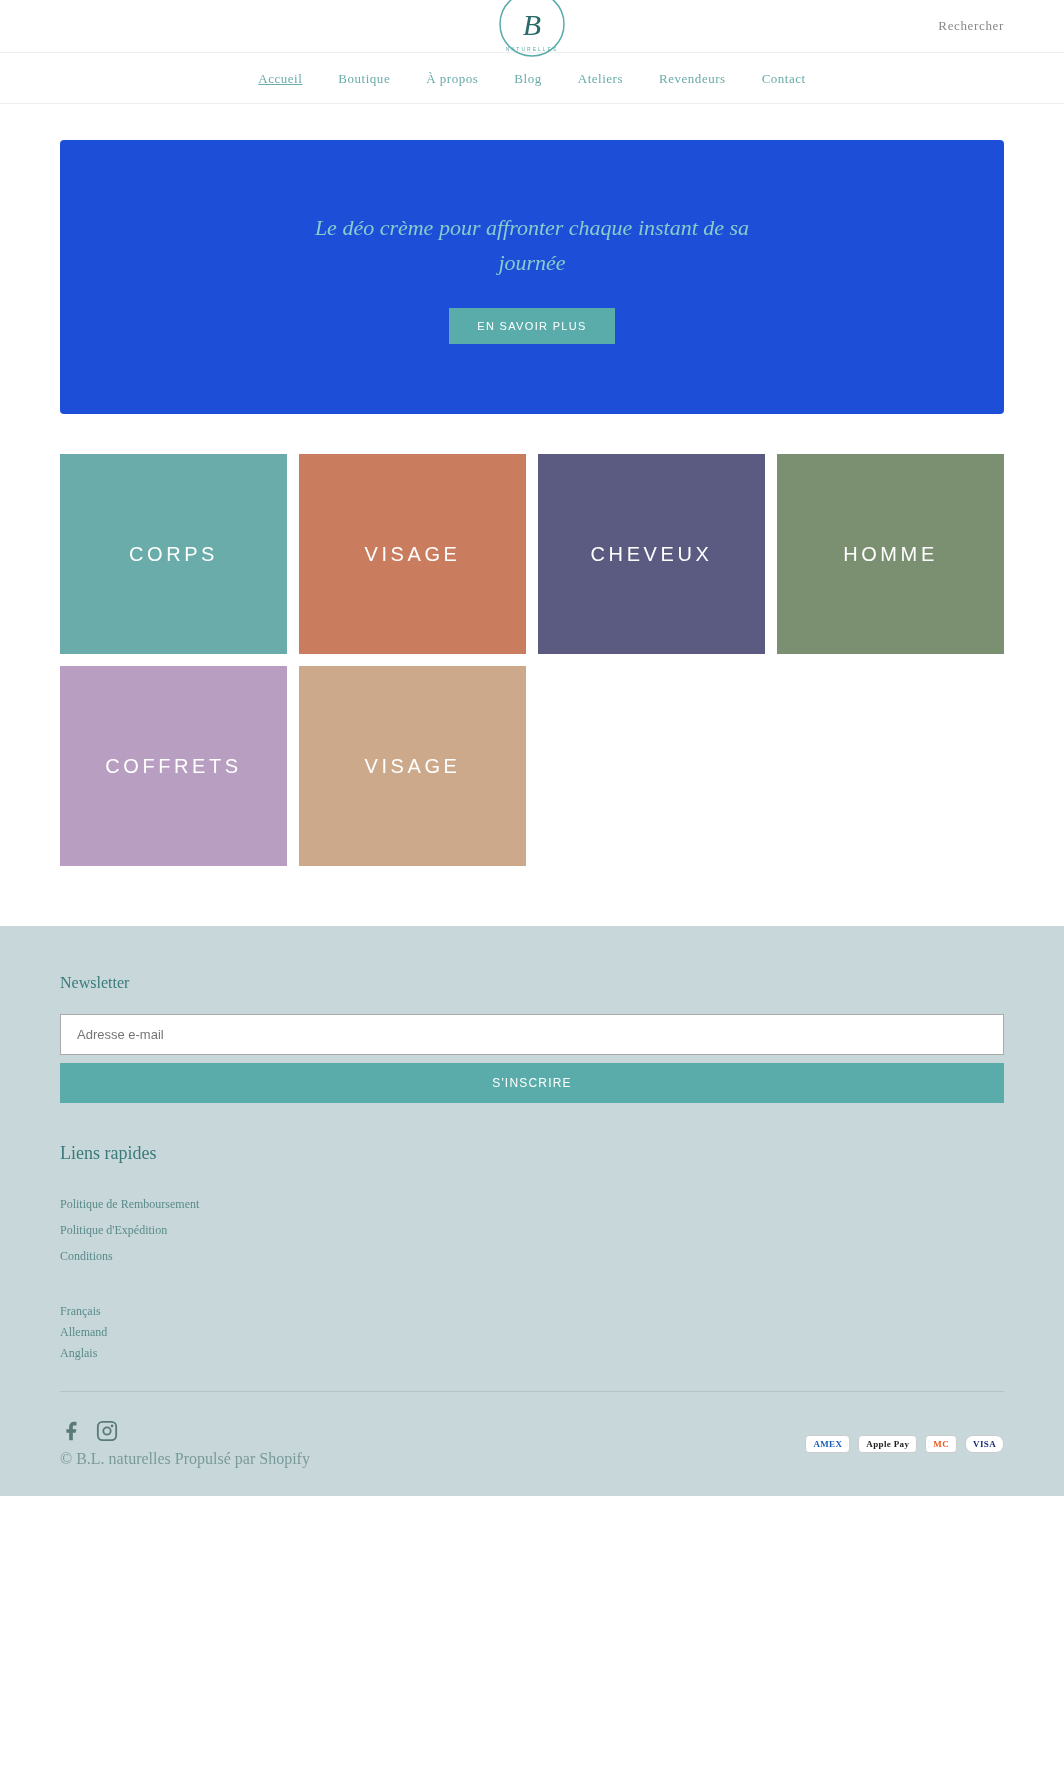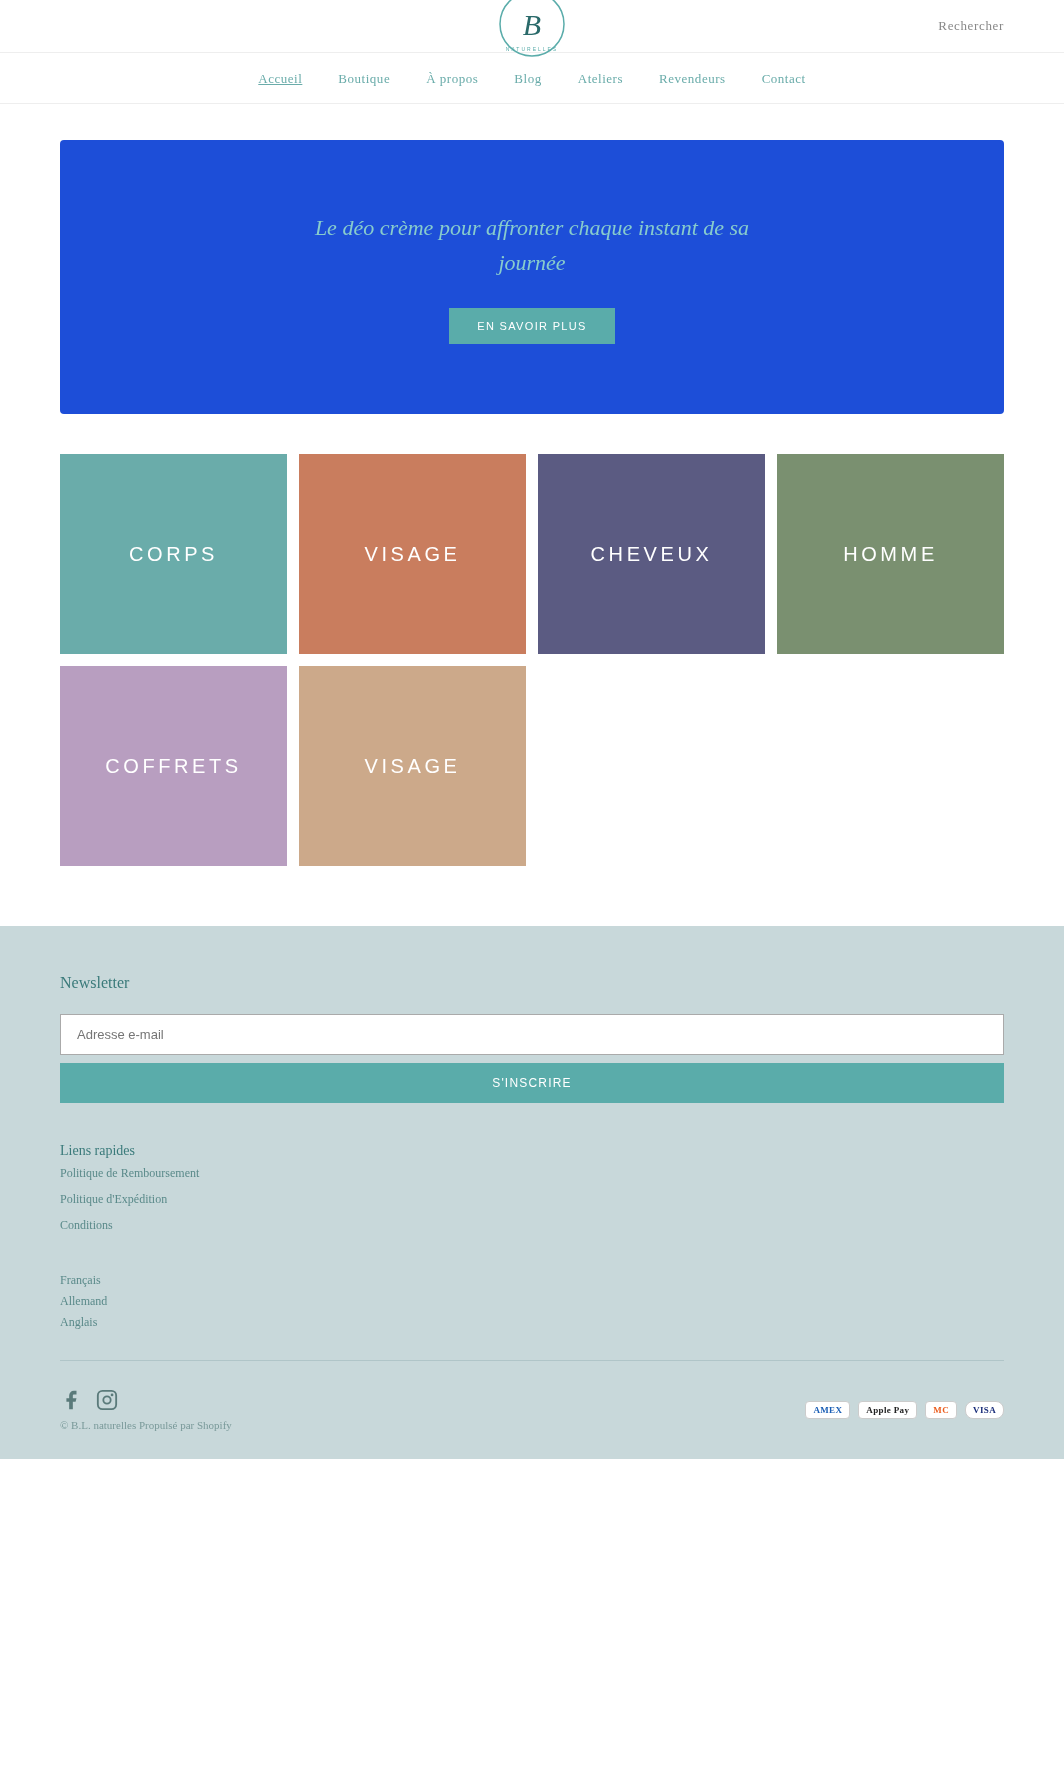--- a/index.html
+++ b/index.html
@@ -35,32 +35,32 @@
     .card-coffrets { background: #b89ec0; }
     .card-autre { background: #cca98a; }
 
     
     .footer { background: #c8d8da; padding: 48px 60px 0; margin-top: 60px; }
     .footer-newsletter { }
     .footer-newsletter-title { font-size: 16px; color: #3a7a7a; margin-bottom: 22px; }
     .footer-email-input { width: 100%; padding: 12px 16px; border: 1px solid #aaa; font-size: 13px; color: #999; background: #fff; margin-bottom: 8px; outline: none; }
     .footer-subscribe-btn { width: 100%; background: #5aacaa; color: #fff; border: none; padding: 13px; font-size: 12px; letter-spacing: 0.1em; cursor: pointer; text-transform: uppercase; }
 
-    .footer-links-title { font-size: 14px; color: #3a7a7a; margin-top: 40px; margin-bottom: 4px; }
+    .footer-links-title { font-size: 18px; color: #3a7a7a; margin-top: 40px; margin-bottom: 30px; }
     .footer-links { list-style: none; }
     .footer-links li { margin-bottom: 8px; }
     .footer-links li a { font-size: 12px; color: #5a8a8a; text-decoration: none; margin-top: 18px; }
 
     .footer-lang { margin-top: 40px; }
     .footer-lang a { display: block; font-size: 12px; color: #5a8a8a; text-decoration: none; margin-bottom: 6px; }
 
     .footer-bottom { display: flex; justify-content: space-between; align-items: center; padding: 28px 0; margin-top: 30px; border-top: 1px solid #b0c5c8; }
     .footer-social { display: flex; gap: 14px; align-items: center; }
     .footer-social svg { width: 22px; height: 22px; fill: #5a7a7a; cursor: pointer; }
-    .footer-copyright { font-size: 11px; color: #7a9a9a; }
+    .footer-copyright { font-size: 16px; color: #7a9a9a; }
     .footer-payments { display: flex; gap: 8px; align-items: center; }
 
     .payment-card { background: #fff; border: 1px solid #ccc; border-radius: 4px; padding: 3px 7px; font-size: 9px; color: #333; font-weight: bold; letter-spacing: 0.04em; }
     .payment-amex { color: #1a5eb5; }
     .payment-applepay { color: #222; }
     .payment-master { color: #eb5d1e; }
     .payment-visa { color: #1a2e7a; border-radius: 8px; }
   </style>
 </head>
 <body>

